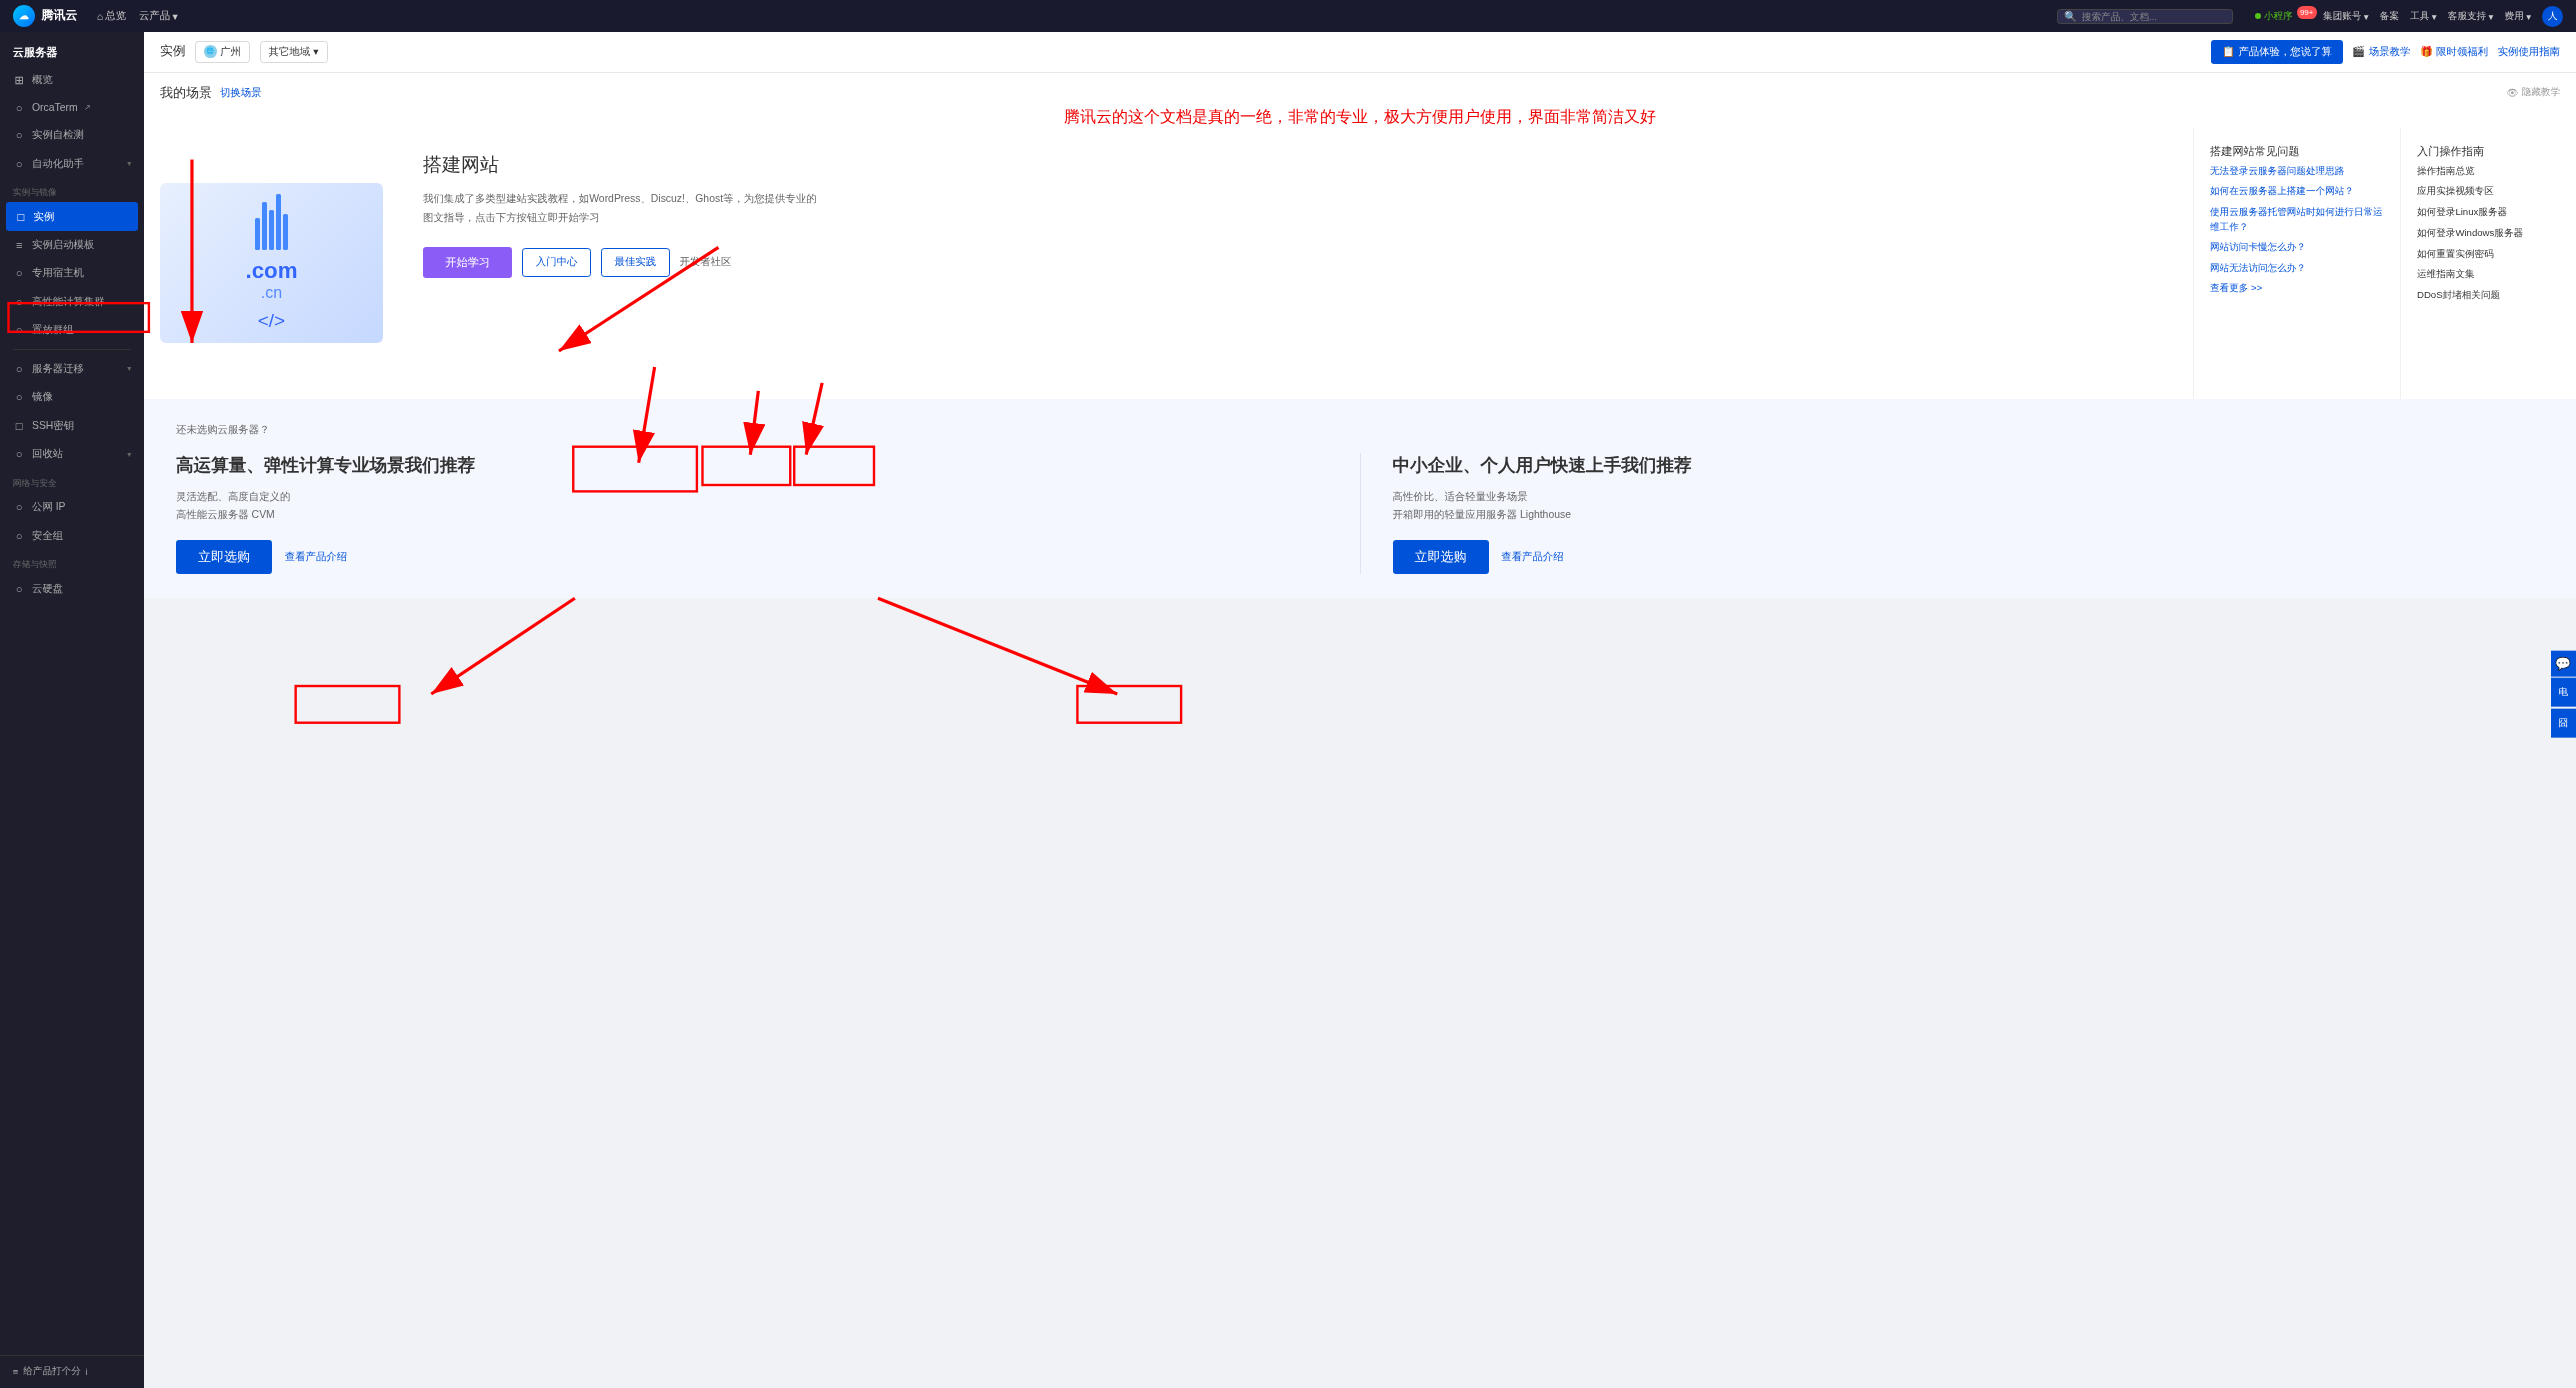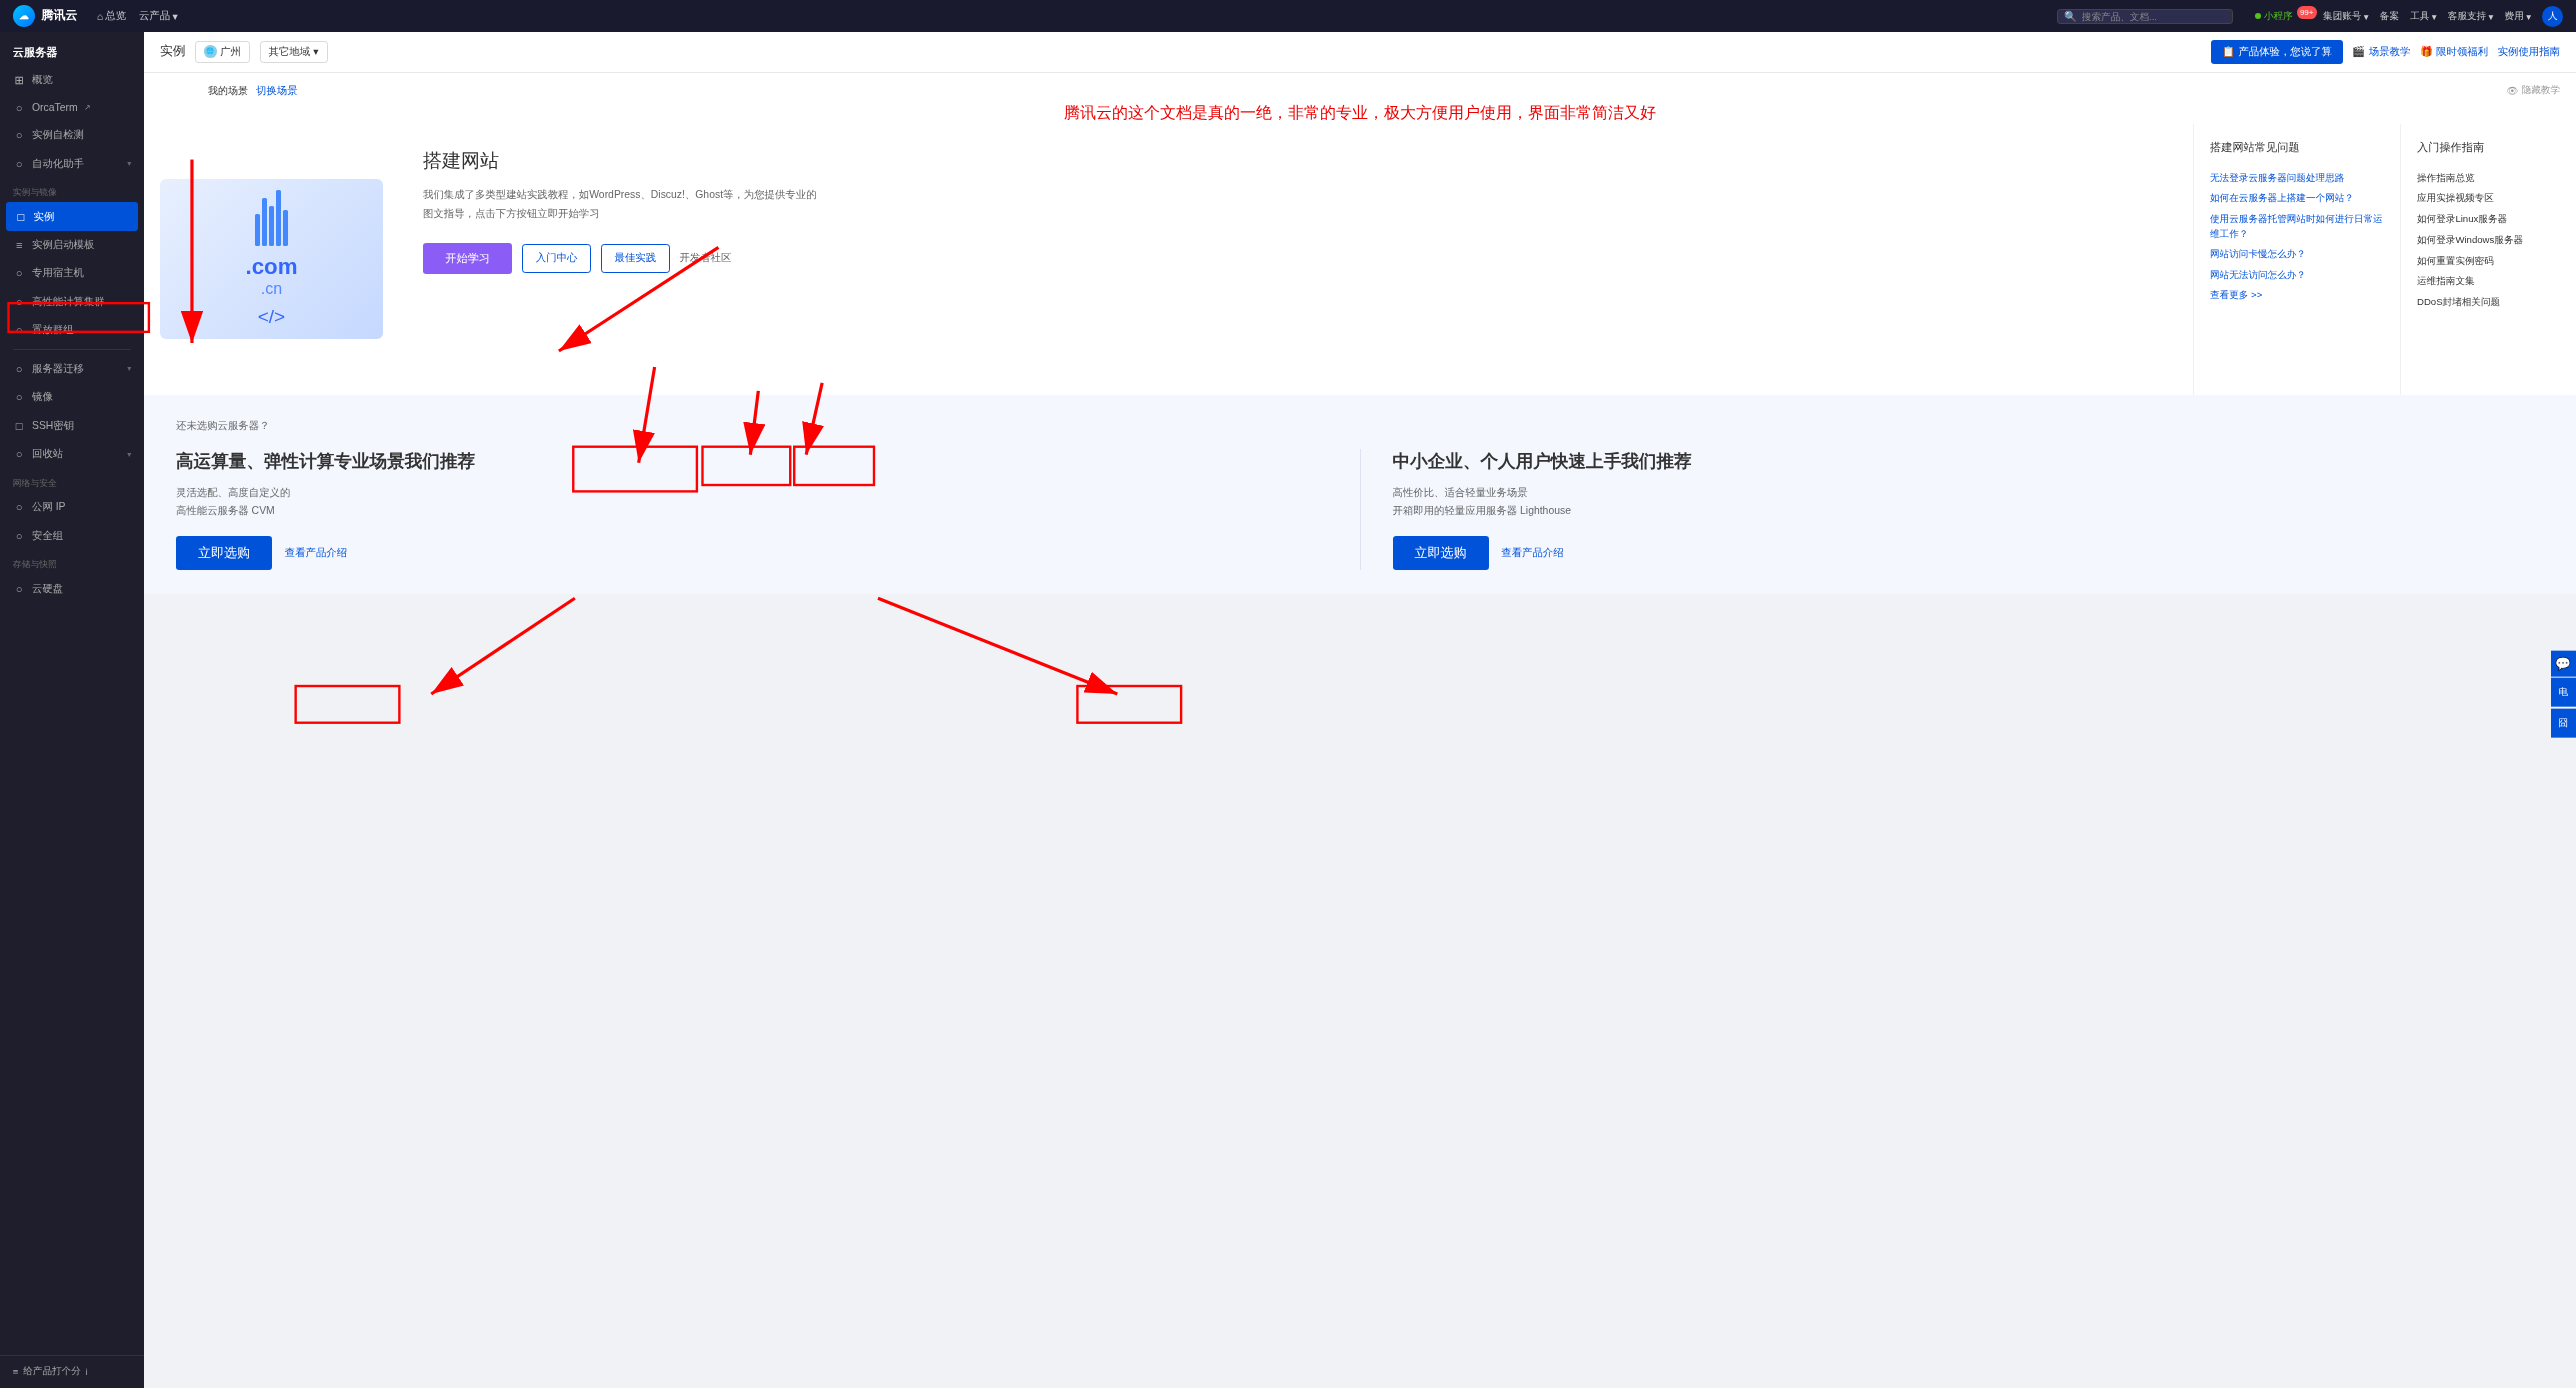--- a/index.html
+++ b/index.html
@@ -57,21 +57,21 @@
     .instance-title { font-size: 12.8px; font-weight: 500; color: #333; }
     .region-selector { display: flex; gap: 3.2px; border: 0.8px solid #d9d9d9; border-radius: 3.2px; padding: 3.2px 8px; cursor: pointer; background: white; font-size: 10.4px; }
     .region-selector .flag { width: 12.8px; height: 12.8px; background: #87ceeb; border-radius: 50%; display: flex; align-items: center; justify-content: center; font-size: 6.4px; }
     .header-right { margin-left: auto; display: flex; align-items: center; gap: 9.6px; }
     .btn-primary-header { background: #0052d9; color: white; border: none; border-radius: 3.2px; padding: 4.8px 11.2px; cursor: pointer; font-size: 10.4px; display: flex; align-items: center; gap: 3.2px; }
     .header-link { color: #0052d9; font-size: 10.4px; cursor: pointer; display: flex; align-items: center; gap: 3.2px; }
 
     
     .scene-area { background: white; margin: 0; padding: 0; }
     .scene-header { padding: 11.2px 16px 0; display: flex; align-items: center; gap: 8px; }
-    .scene-label { font-size: 10px; color: #333; margin-left: 48px; }
+    .scene-label { font-size: 13px; color: #333; }
     .scene-switch { color: #0052d9; font-size: 10.4px; cursor: pointer; }
     .hide-teaching { margin-left: auto; color: #999; font-size: 9.6px; cursor: pointer; display: flex; align-items: center; gap: 3.2px; }
 
     
     .scene-content { display: flex; background: white; min-height: 271px; }
     .scene-illustration { width: 255px; flex-shrink: 0; padding: 16px; display: flex; align-items: center; justify-content: center; }
     .illustration-box { width: 223px; height: 160px; background: linear-gradient(135deg, #e8f0fe, #c5d8ff); border-radius: 6px; position: relative; overflow: hidden; display: flex; align-items: center; justify-content: center; }
     .illus-domain { font-size: 22.3px; color: #3366ff; font-weight: bold; text-align: center; }
     .illus-sub { font-size: 16px; color: #5588ff; }
     .illus-code { font-size: 19px; color: #3366ff; margin-top: 8px; display: block; }
@@ -80,21 +80,21 @@
     .scene-main { flex: 1; padding: 24px 24px 16px; }
     .scene-main-title { font-size: 19px; color: #333; margin-bottom: 12.8px; }
     .scene-main-desc { font-size: 10.4px; color: #666; line-height: 1.8; max-width: 399px; margin-bottom: 19px; }
     .scene-buttons { display: flex; align-items: center; gap: 9.6px; flex-wrap: wrap; margin-bottom: 16px; }
     .btn-start { background: #8b5cf6; color: white; border: none; border-radius: 3.2px; padding: 8px 22.3px; font-size: 11.2px; cursor: pointer; }
     .btn-outline { border: 0.8px solid #0052d9; color: #0052d9; background: white; border-radius: 3.2px; padding: 6.4px 12.8px; font-size: 10.4px; cursor: pointer; }
     .btn-text-link { color: #666; font-size: 10.4px; cursor: pointer; }
 
     .scene-faq { width: 207px; flex-shrink: 0; padding: 16px; border-left: 0.8px solid #f0f0f0; }
     .scene-guide { width: 176px; flex-shrink: 0; padding: 16px; border-left: 0.8px solid #f0f0f0; }
-    .faq-title { font-size: 11.2px; color: #333; font-weight: 500; margin-bottom: 16px; }
+    .faq-title { font-size: 11.2px; color: #333; font-weight: 500; margin-bottom: 5px; }
     .faq-item { color: #0052d9; font-size: 9.6px; margin-bottom: 6.4px; cursor: pointer; line-height: 1.5; }
     .faq-more { color: #0052d9; font-size: 9.6px; cursor: pointer; margin-top: 6.4px; }
     .guide-item { font-size: 9.6px; color: #333; margin-bottom: 6.4px; cursor: pointer; line-height: 1.5; }
 
     
     .lower-section { background: #f5f7ff; padding: 24px 32px; display: flex; gap: 0; }
     .lower-left { flex: 1; padding-right: 32px; border-right: 0.8px solid #dde3f0; }
     .lower-right { flex: 1; padding-left: 32px; }
     .lower-title { font-size: 17.6px; color: #333; font-weight: 600; margin-bottom: 11.2px; line-height: 1.4; }
     .lower-desc { font-size: 10.4px; color: #666; line-height: 1.7; margin-bottom: 16px; }

